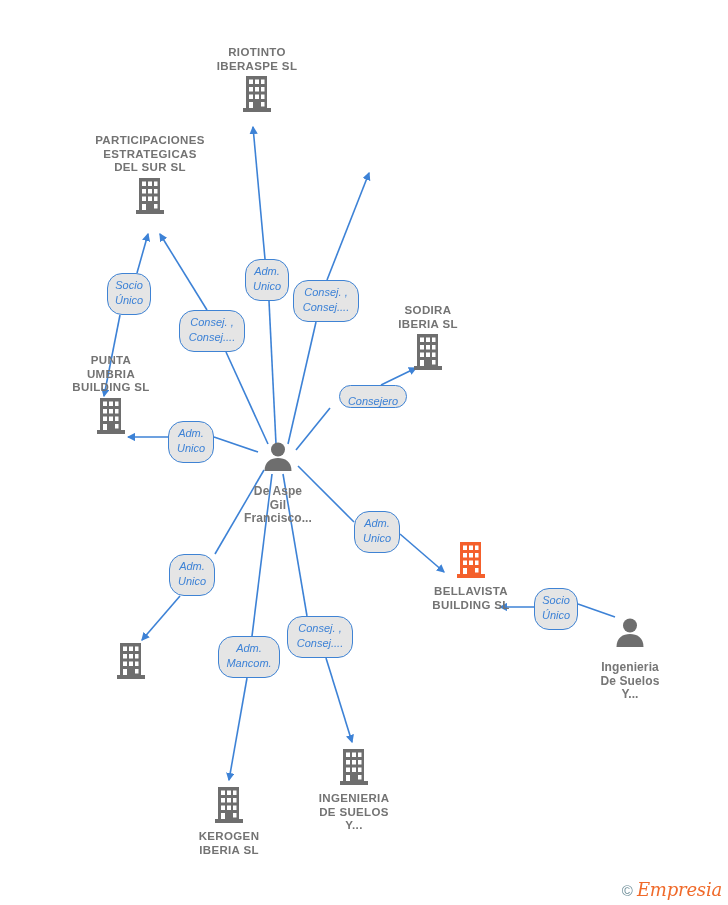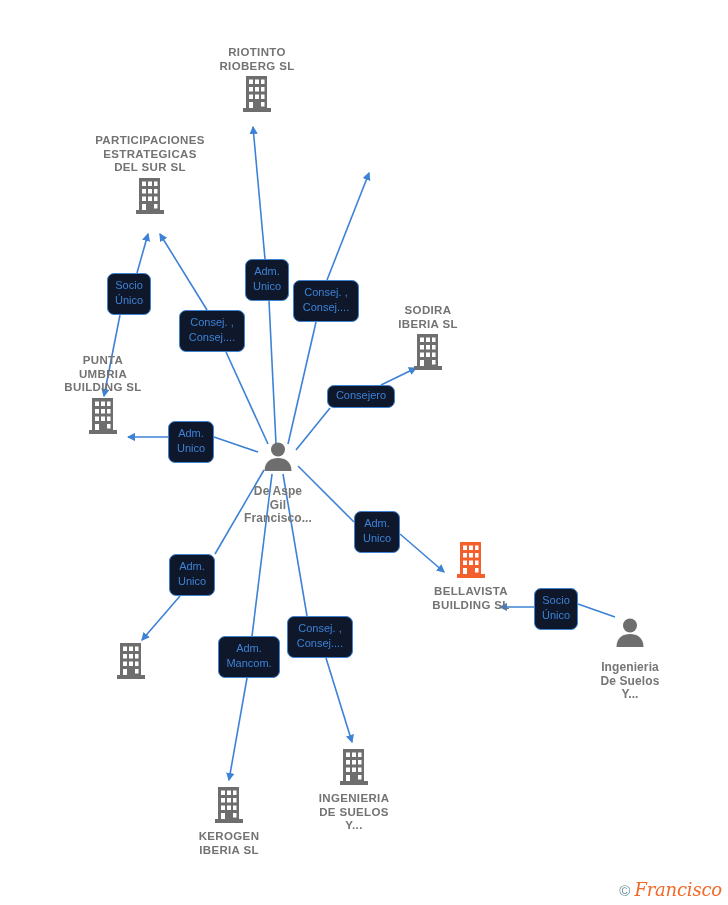--- a/index.html
+++ b/index.html
@@ -62,30 +62,31 @@
   }
   .node.caption-above .caption {
     margin-top: 0;
     margin-bottom: 1px;
   }
 
   
   .edge-label {
     position: absolute;
     box-sizing: border-box;
-    background: #0f172a;
+    background: #e5e5e5;
     border: 1.4px solid #3f83d4;
-    border-radius: 7px;
+    border-radius: 15px;
     color: #3d82d6;
     font-size: 11px;
     line-height: 15px;
     text-align: center;
     padding: 4px 6px 5px 6px;
     white-space: pre-line;
     cursor: pointer;
+    font-style: italic;
   }
 
   
   #watermark {
     position: absolute;
     right: 6px;
     bottom: 6px;
     display: flex;
     align-items: center;
     gap: 4px;
@@ -148,21 +149,21 @@
       <path d="M 283 474 L 307 616"></path>
       <path d="M 326 658 L 352 742" marker-end="url(#arrow)"></path>
 
       <path d="M 615 617 L 578 604"></path>
       <path d="M 534 607 L 500 607" marker-end="url(#arrow)"></path>
     </g>
   </svg>
 
   <div class="node company caption-above" style="left:257px; top:46px;">
     <span class="caption">RIOTINTO
-RIOBERG  SL</span>
+IBERASPE  SL</span>
     <span class="icon-wrap">
       <svg width="34" height="40" viewBox="0 0 34 40" xmlns="http://www.w3.org/2000/svg">
         <rect x="6" y="2" width="21" height="32" fill="#6e6e6e"></rect>
         <rect x="3" y="34" width="28" height="4" fill="#6e6e6e"></rect>
         <g fill="#ffffff">
           <rect x="9" y="5.5" width="4" height="4.5"></rect>
             <rect x="15" y="5.5" width="4" height="4.5"></rect>
             <rect x="21" y="5.5" width="3.5" height="4.5"></rect>
           <rect x="9" y="13" width="4" height="4.5"></rect>
             <rect x="15" y="13" width="4" height="4.5"></rect>
@@ -220,21 +221,21 @@
           <rect x="9" y="20.5" width="4" height="4.5"></rect>
             <rect x="15" y="20.5" width="4" height="4.5"></rect>
             <rect x="21" y="20.5" width="3.5" height="4.5"></rect>
           <rect x="9" y="28" width="4" height="6"></rect>
             <rect x="21" y="28" width="3.5" height="4.5"></rect>
         </g>
       </svg>
     </span>
   </div>
 
-  <div class="node company caption-above" style="left:103px; top:354px;">
+  <div class="node company caption-above" style="left:111px; top:354px;">
     <span class="caption">PUNTA
 UMBRIA
 BUILDING  SL</span>
     <span class="icon-wrap">
       <svg width="34" height="40" viewBox="0 0 34 40" xmlns="http://www.w3.org/2000/svg">
         <rect x="6" y="2" width="21" height="32" fill="#6e6e6e"></rect>
         <rect x="3" y="34" width="28" height="4" fill="#6e6e6e"></rect>
         <g fill="#ffffff">
           <rect x="9" y="5.5" width="4" height="4.5"></rect>
             <rect x="15" y="5.5" width="4" height="4.5"></rect>
@@ -376,21 +377,21 @@
 
   <div class="edge-label" style="left:245px; top:259px; width:44px; height:42px;">Adm.
 Unico</div>
 
   <div class="edge-label" style="left:293px; top:280px; width:66px; height:42px;">Consej. ,
 Consej....</div>
 
   <div class="edge-label" style="left:179px; top:310px; width:66px; height:42px;">Consej. ,
 Consej....</div>
 
-  <div class="edge-label" style="left:327px; top:385px; width:68px; height:23px; padding-top:2px; padding-bottom:2px;">Consejero</div>
+  <div class="edge-label" style="left:339px; top:385px; width:68px; height:23px; padding-top:8px; padding-bottom:2px;">Consejero</div>
 
   <div class="edge-label" style="left:168px; top:421px; width:46px; height:42px;">Adm.
 Unico</div>
 
   <div class="edge-label" style="left:354px; top:511px; width:46px; height:42px;">Adm.
 Unico</div>
 
   <div class="edge-label" style="left:169px; top:554px; width:46px; height:42px;">Adm.
 Unico</div>
 
@@ -398,16 +399,16 @@
 Único</div>
 
   <div class="edge-label" style="left:287px; top:616px; width:66px; height:42px;">Consej. ,
 Consej....</div>
 
   <div class="edge-label" style="left:218px; top:636px; width:62px; height:42px;">Adm.
 Mancom.</div>
 
   <div id="watermark">
     <span class="copy">©</span>
-    <span class="brand">Francisco</span>
+    <span class="brand">Empresia</span>
   </div>
 
 </div>
 
 </body></html>

